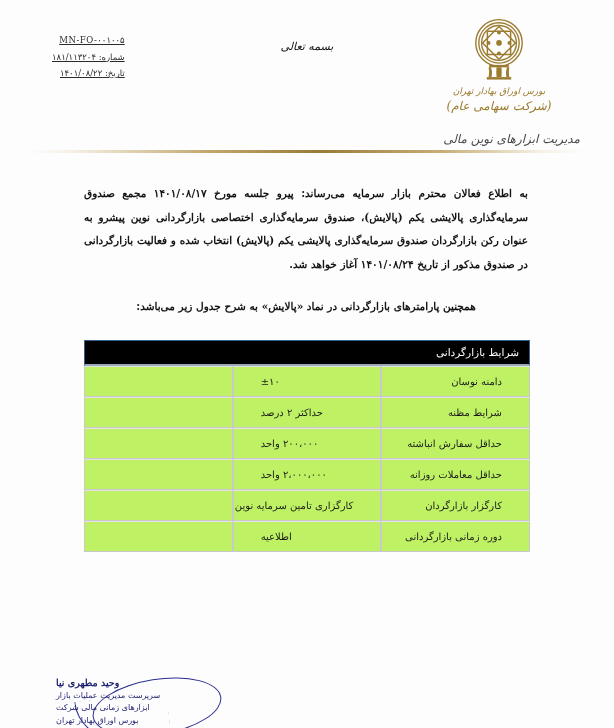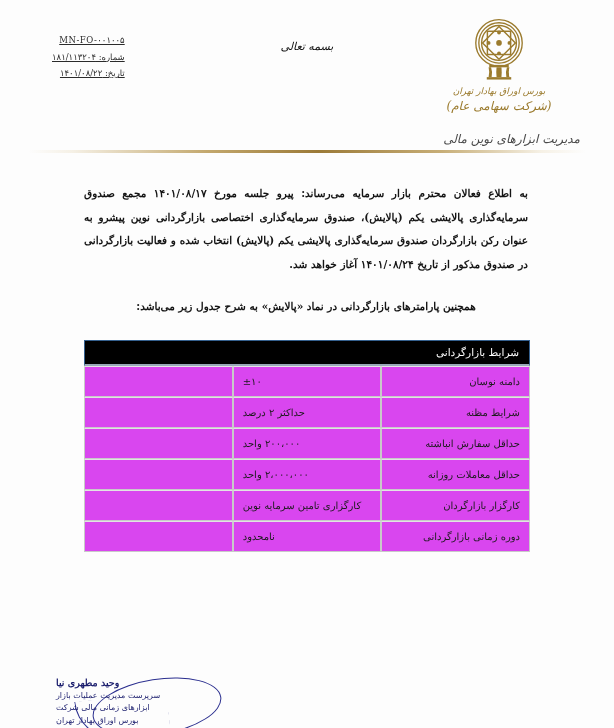--- a/index.html
+++ b/index.html
@@ -171,24 +171,24 @@
     text-align: right;
     padding: 5px 10px 6px 10px;
     font-weight: normal;
     font-size: 10.5px;
     border: 1px solid #35608e;
     border-bottom: 2px solid #9aa9b8;
   }
   table.params td {
     border: 1px solid #c9c9c9;
     border-top: 1px solid #e3e3e3;
-    padding: 6px 9px;
+    padding: 6px 27px;
     height: 17px;
     color: #1b1b1b;
-    background: #d946ef;
+    background: #bef264;
     vertical-align: middle;
   }
   td.cell-label {
     width: 30%;
     text-align: right;
     white-space: nowrap;
   }
   td.cell-value {
     width: 27%;
     text-align: left;
@@ -340,21 +340,21 @@
           <td class="cell-value">۲،۰۰۰،۰۰۰ واحد</td>
           <td class="cell-blank"></td>
         </tr>
         <tr>
           <td class="cell-label">کارگزار بازارگردان</td>
           <td class="cell-value">کارگزاری تامین سرمایه نوین</td>
           <td class="cell-blank"></td>
         </tr>
         <tr>
           <td class="cell-label">دوره زمانی بازارگردانی</td>
-          <td class="cell-value">نامحدود</td>
+          <td class="cell-value">اطلاعیه</td>
           <td class="cell-blank"></td>
         </tr>
       </tbody>
     </table>
   </div>
 
   <div class="sign-block">
     <div class="stamp-oval"></div>
     <div class="stamp-swoosh"></div>
     <div class="sign-name">وحید مطهری نیا</div>

